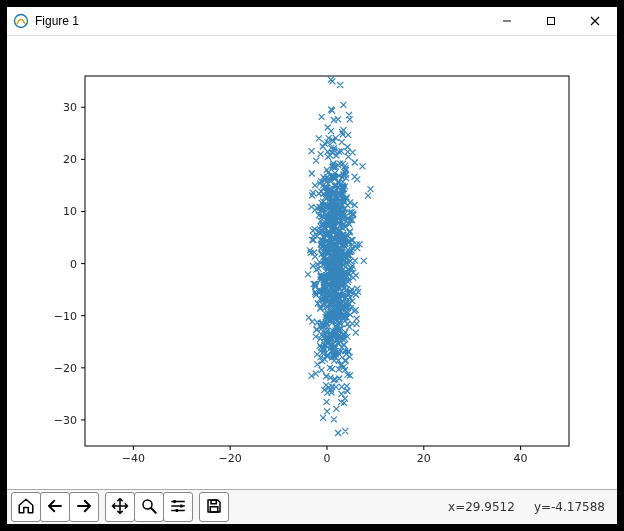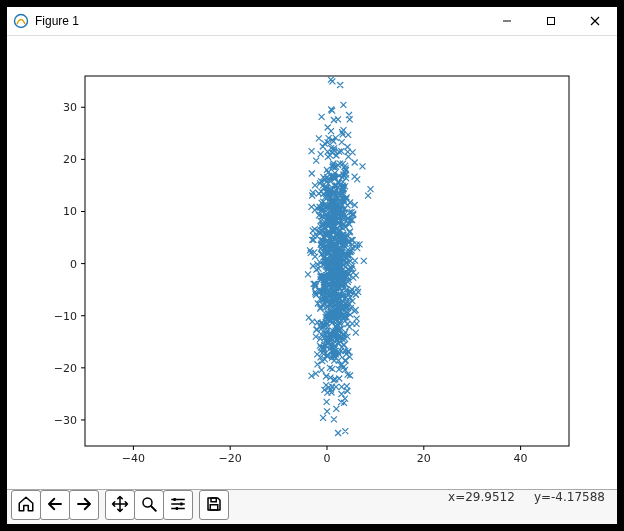--- a/index.html
+++ b/index.html
@@ -62,20 +62,21 @@
     position: absolute;
     left: 0; top: 0;
   }
 
   
   .toolbar {
     height: 34px;
     border-top: 1px solid #aaa;
     background: #f7f7f7;
     display: flex;
+    align-items: center;
     padding: 0 4px;
     gap: 0;
   }
   .tb-btn {
     width: 28px;
     height: 28px;
     border: 1px solid #888;
     background: #fff;
     border-radius: 3px;
     display: flex;

